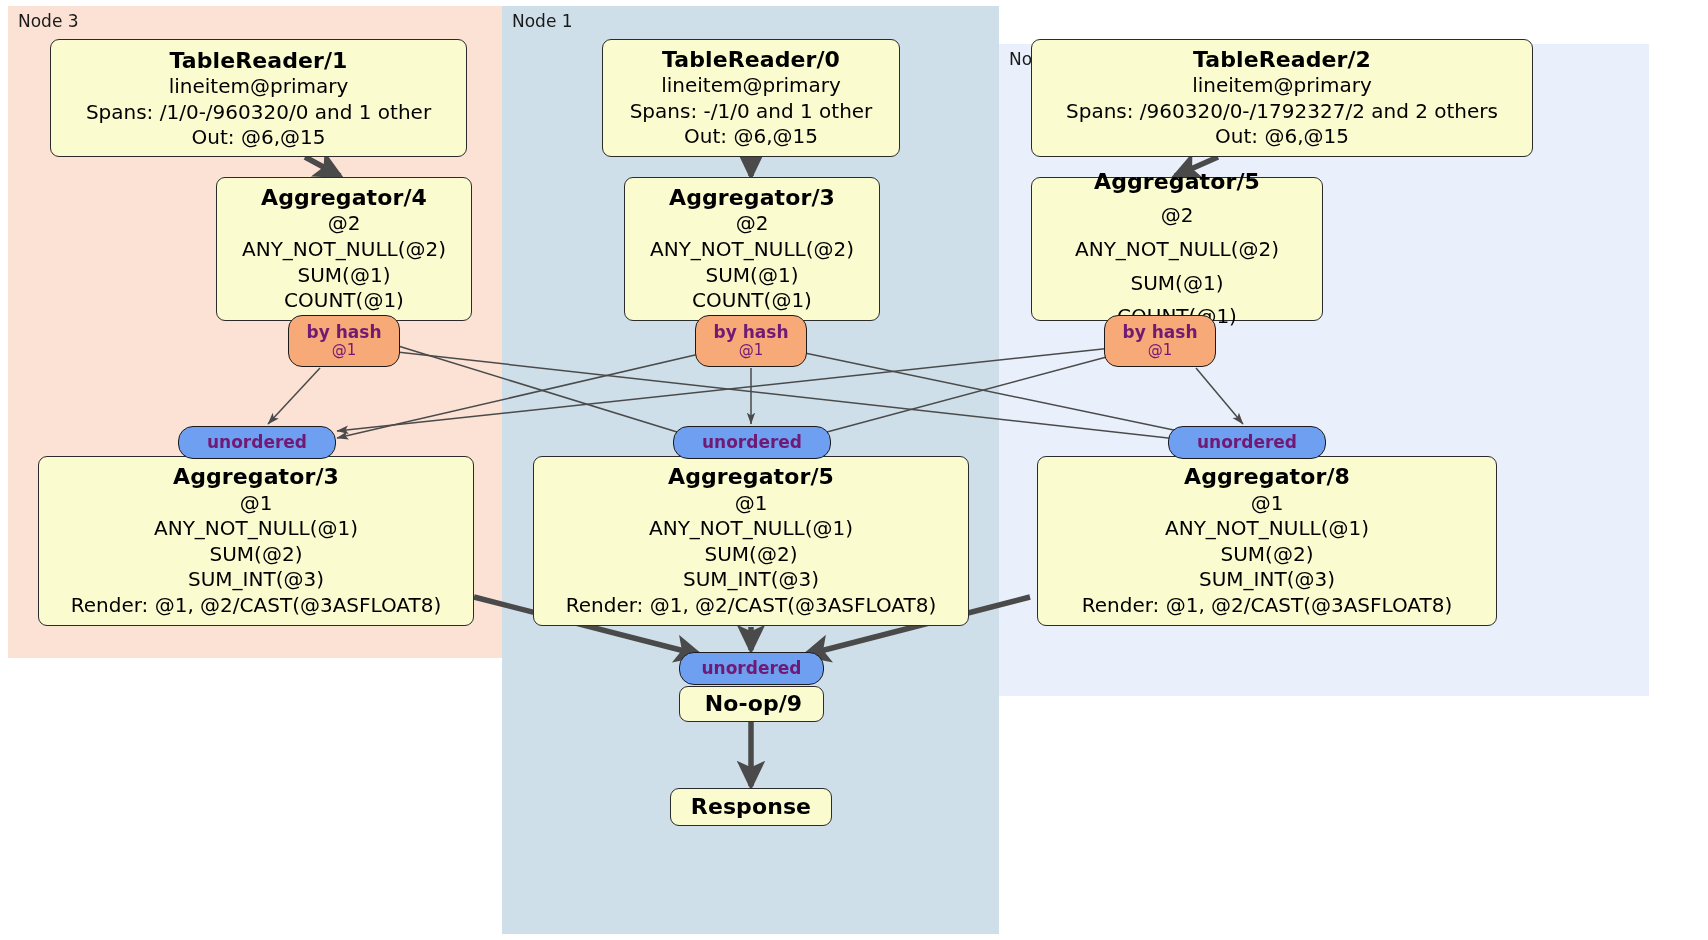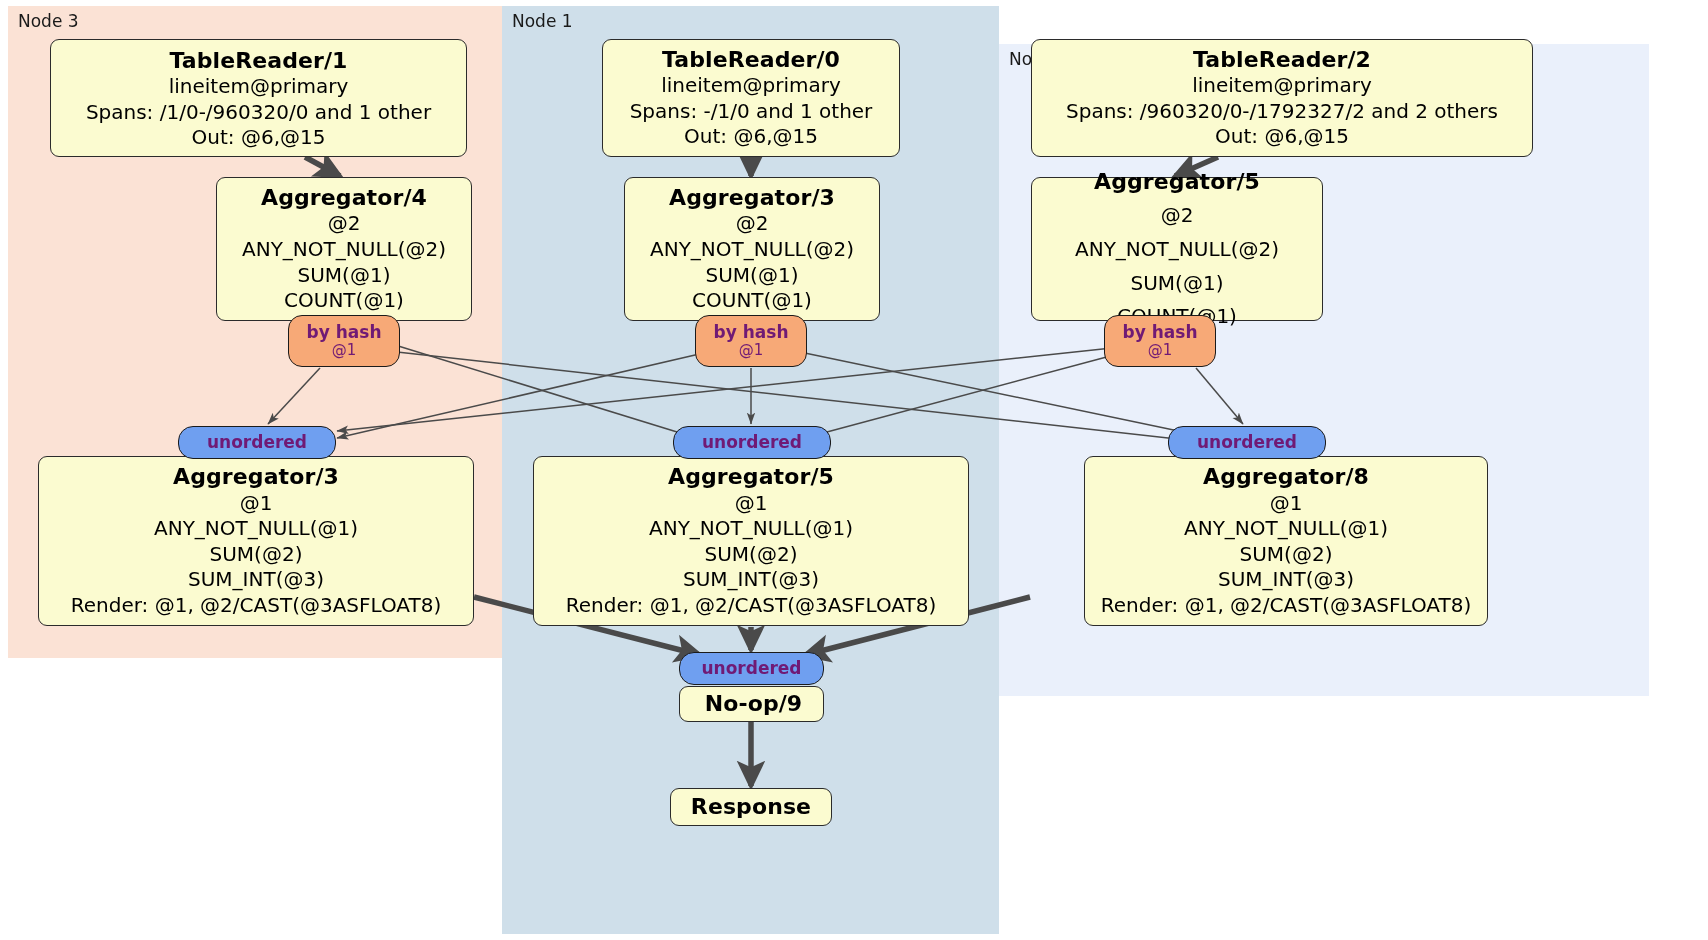--- a/index.html
+++ b/index.html
@@ -198,21 +198,21 @@
 
   <div class="badge hash" style="left:1104px;top:315px;width:112px;height:52px;">
     <div class="b-title">by hash</div>
     <div class="b-sub">@1</div>
   </div>
 
   <div class="badge unordered" style="left:1168px;top:426px;width:158px;height:33px;">
     <div class="b-title">unordered</div>
   </div>
 
-  <div class="proc" style="left:1084px;top:456px;width:404px;height:170px;">
+  <div class="proc" style="left:1037px;top:456px;width:460px;height:170px;">
     <div class="title">Aggregator/8</div>
     <div class="line">@1</div>
     <div class="line">ANY_NOT_NULL(@1)</div>
     <div class="line">SUM(@2)</div>
     <div class="line">SUM_INT(@3)</div>
     <div class="line">Render: @1, @2/CAST(@3ASFLOAT8)</div>
   </div>
 
 </div>
 

